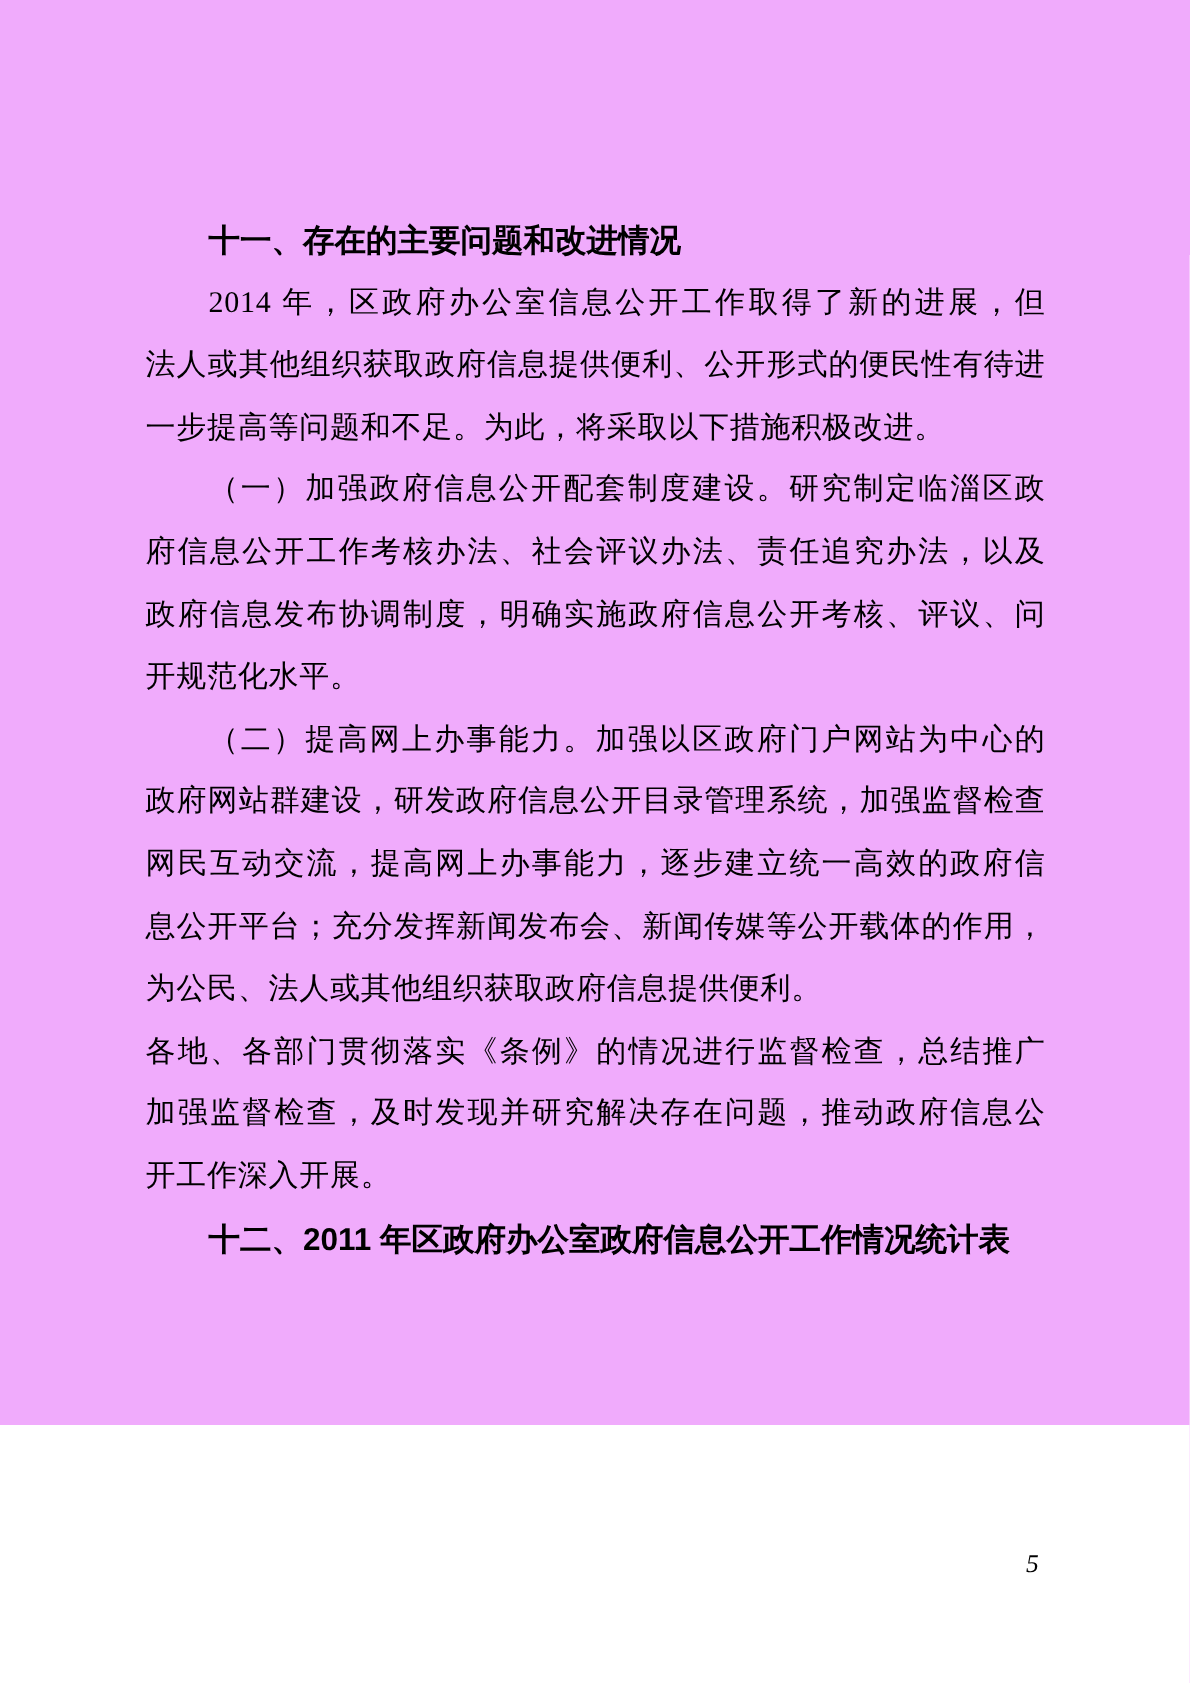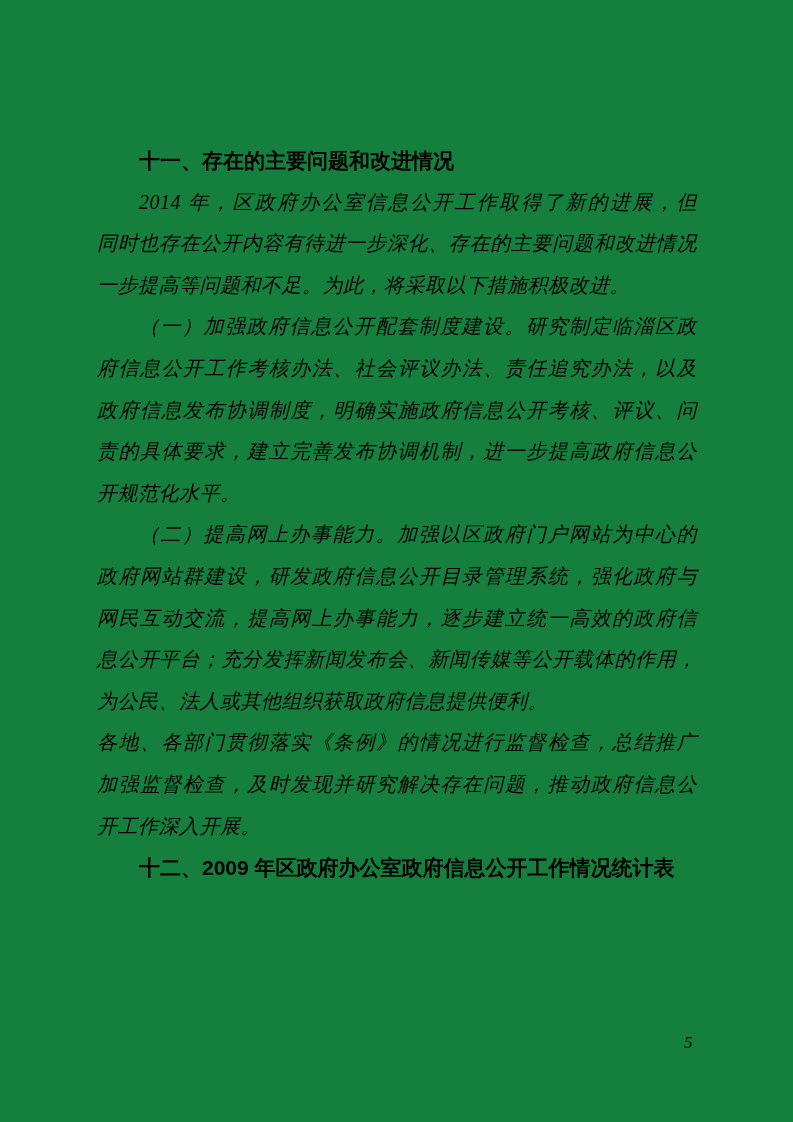--- a/index.html
+++ b/index.html
@@ -9,40 +9,39 @@
     height: 1122px;
     position: relative;
     font-family: "Liberation Serif", "DejaVu Serif", serif;
     color: #000000;
     overflow: hidden;
   }
   .page {
     position: absolute;
     left: 0; top: 0;
     width: 793px;
-    height: 1122px;
-    background: #15803d;
+    height: 950px;
+    background: #f0abfc;
   }
   .content {
     position: absolute;
     left: 97px;
     top: 140px;
     width: 600px;
   }
   .para { margin: 0; }
   .line {
     display: block;
     height: 41.6px;
     line-height: 41.6px;
     font-size: 20px;
     letter-spacing: 0.5px;
     text-align: justify;
     text-align-last: justify;
     white-space: nowrap;
-    font-style: italic;
   }
   .line.first { text-indent: 42px; }
   .line.last { text-align: right; text-align-last: left; }
   .heading {
     display: block;
     height: 41.6px;
     line-height: 41.6px;
     font-size: 21px;
     font-family: "Liberation Sans", "DejaVu Sans", sans-serif;
     font-weight: 700;
@@ -64,44 +63,43 @@
 </head>
 <body>
 
 <div class="page">
   <div class="content">
 
     <h2 class="heading">十一、存在的主要问题和改进情况</h2>
 
     <p class="para">
       <span class="line first">2014 年，区政府办公室信息公开工作取得了新的进展，但</span>
-      <span class="line">同时也存在公开内容有待进一步深化、存在的主要问题和改进情况</span>
+      <span class="line">法人或其他组织获取政府信息提供便利、公开形式的便民性有待进</span>
       <span class="line last">一步提高等问题和不足。为此，将采取以下措施积极改进。</span>
     </p>
 
     <p class="para">
       <span class="line first">（一）加强政府信息公开配套制度建设。研究制定临淄区政</span>
       <span class="line">府信息公开工作考核办法、社会评议办法、责任追究办法，以及</span>
       <span class="line">政府信息发布协调制度，明确实施政府信息公开考核、评议、问</span>
-      <span class="line">责的具体要求，建立完善发布协调机制，进一步提高政府信息公</span>
       <span class="line last">开规范化水平。</span>
     </p>
 
     <p class="para">
       <span class="line first">（二）提高网上办事能力。加强以区政府门户网站为中心的</span>
-      <span class="line">政府网站群建设，研发政府信息公开目录管理系统，强化政府与</span>
+      <span class="line">政府网站群建设，研发政府信息公开目录管理系统，加强监督检查</span>
       <span class="line">网民互动交流，提高网上办事能力，逐步建立统一高效的政府信</span>
       <span class="line">息公开平台；充分发挥新闻发布会、新闻传媒等公开载体的作用，</span>
       <span class="line last">为公民、法人或其他组织获取政府信息提供便利。</span>
     </p>
 
     <p class="para">
       <span class="line">各地、各部门贯彻落实《条例》的情况进行监督检查，总结推广</span>
       <span class="line">加强监督检查，及时发现并研究解决存在问题，推动政府信息公</span>
       <span class="line last">开工作深入开展。</span>
     </p>
 
-    <h2 class="heading">十二、2009 年区政府办公室政府信息公开工作情况统计表</h2>
+    <h2 class="heading">十二、2011 年区政府办公室政府信息公开工作情况统计表</h2>
 
   </div>
 
   <span class="page-number">5</span>
 </div>
 
 </body></html>

